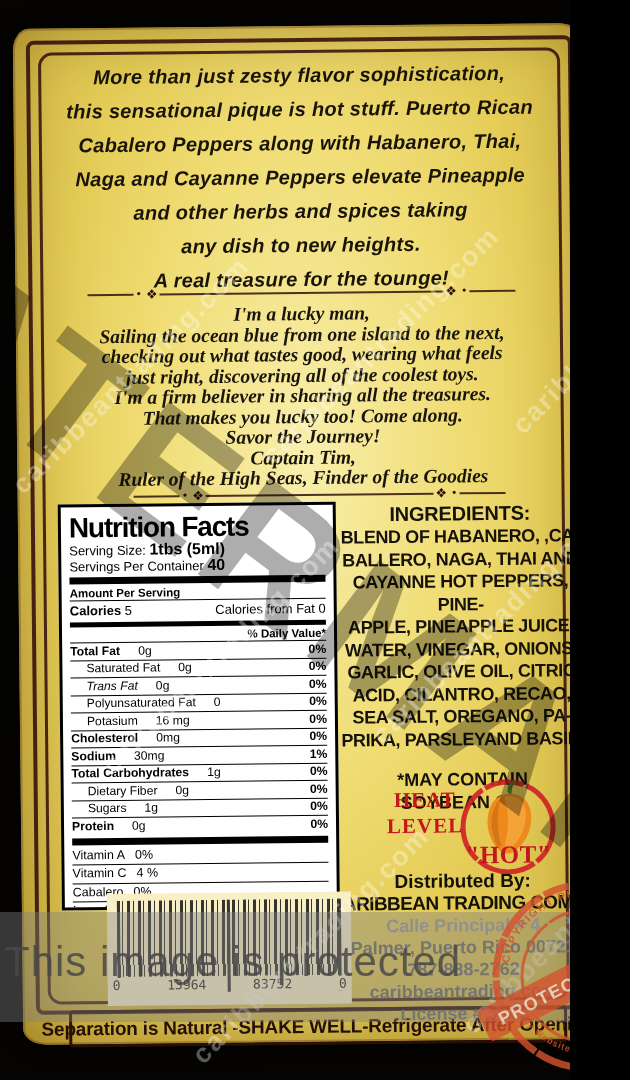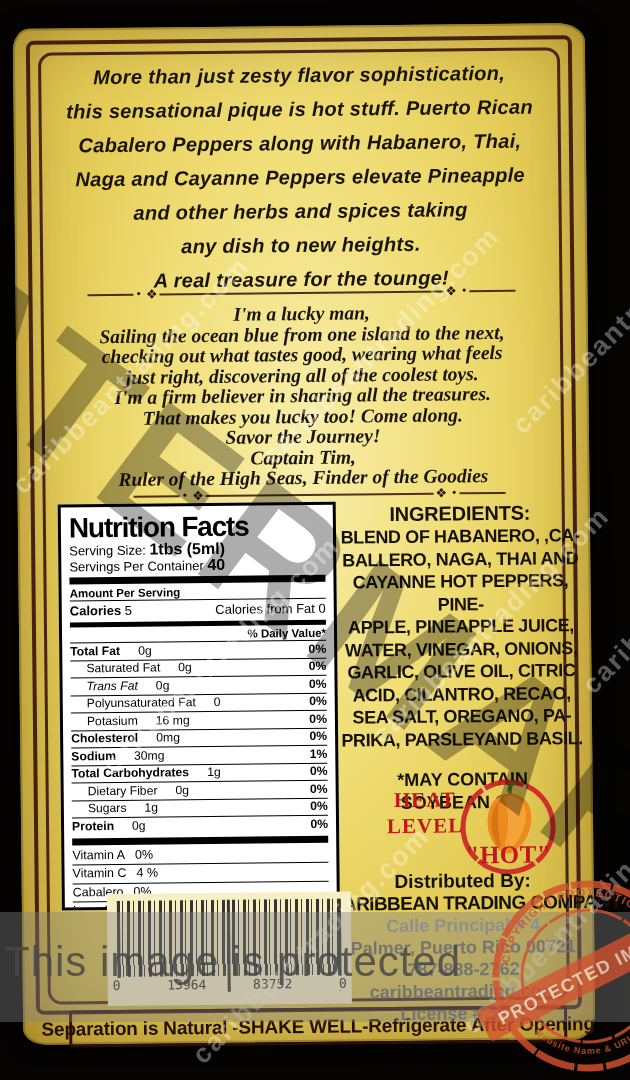--- a/index.html
+++ b/index.html
@@ -1,16 +1,16 @@
 <!DOCTYPE html>
 <html><head>
 <meta charset="utf-8">
 <style>
   html,body{margin:0;padding:0;background:#000;}
-  .stage{position:relative;width:630px;height:1080px;overflow:hidden;background:#050403;
+  .stage{position:relative;width:570px;height:1080px;overflow:hidden;background:#050403;
          font-family:"Liberation Sans",sans-serif;}
   .stage *{box-sizing:border-box;}
 
   
   .label{position:absolute;left:18px;top:26px;width:572px;height:1016px;
     background:radial-gradient(ellipse at 50% 42%, #f9efad 0%, #f0dd75 38%, #e5cd58 62%, #d9bf4b 85%, #c9ac3d 100%);
     border-radius:16px 28px 20px 24px / 22px 18px 26px 16px;
     box-shadow:inset 0 0 0 2px rgba(90,60,15,.35), inset 0 0 70px rgba(120,85,15,.55), 0 0 20px rgba(0,0,0,.9);
     transform:rotate(-.6deg);z-index:1;}
 

